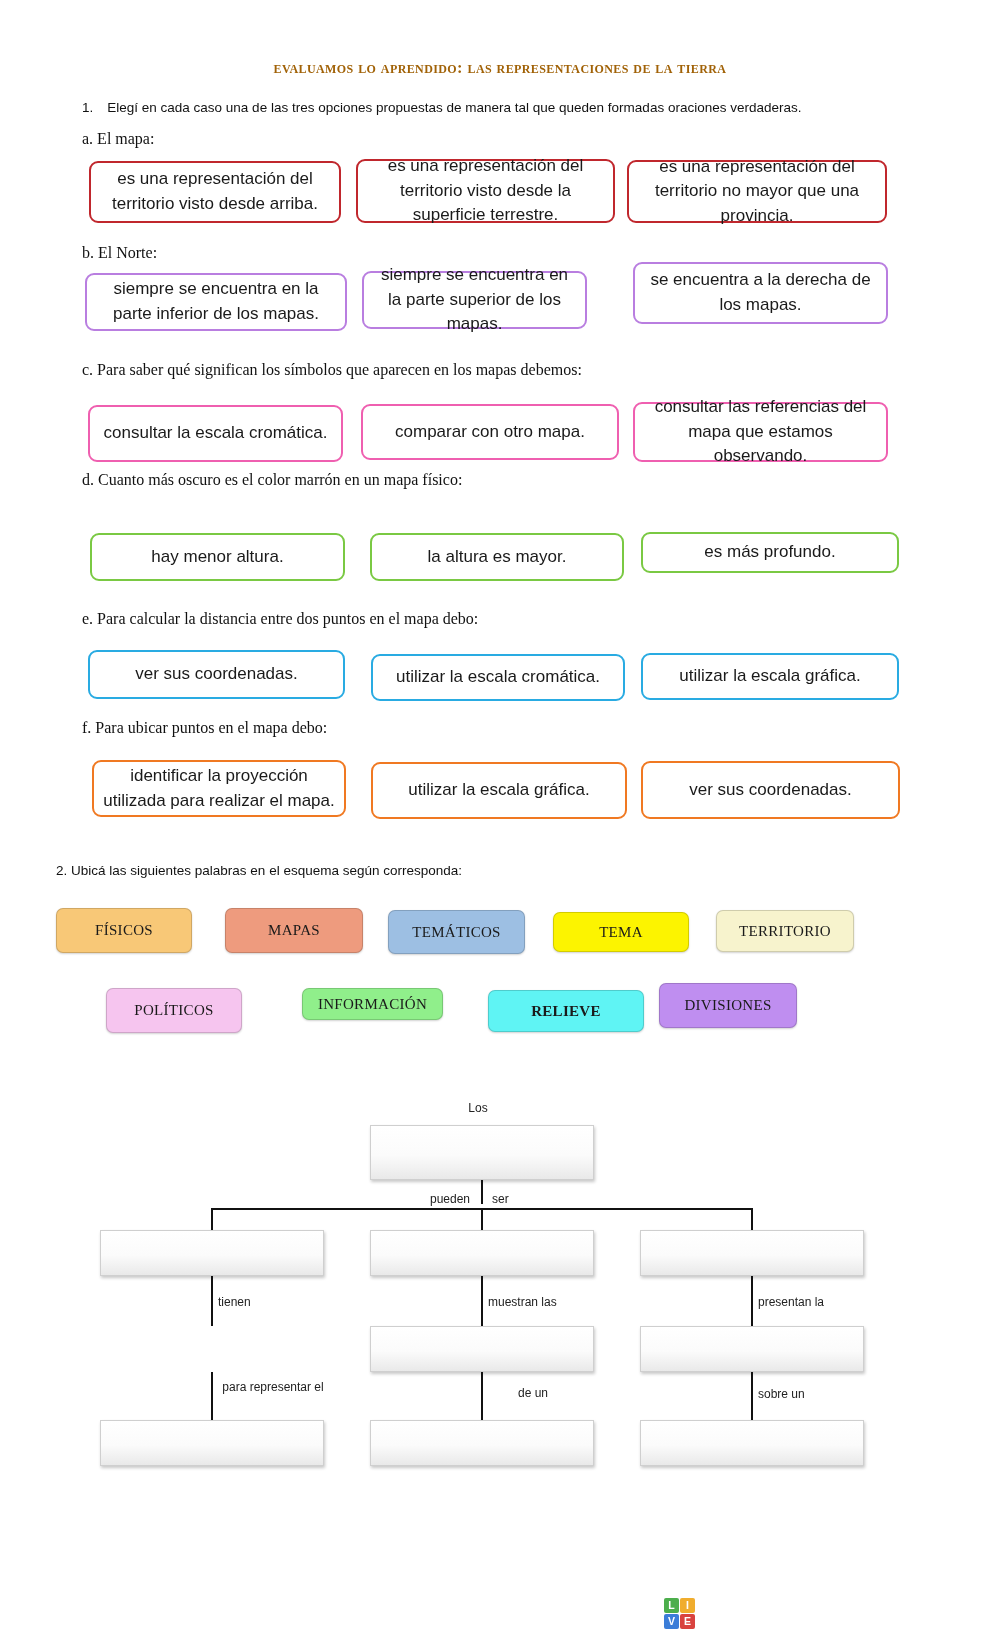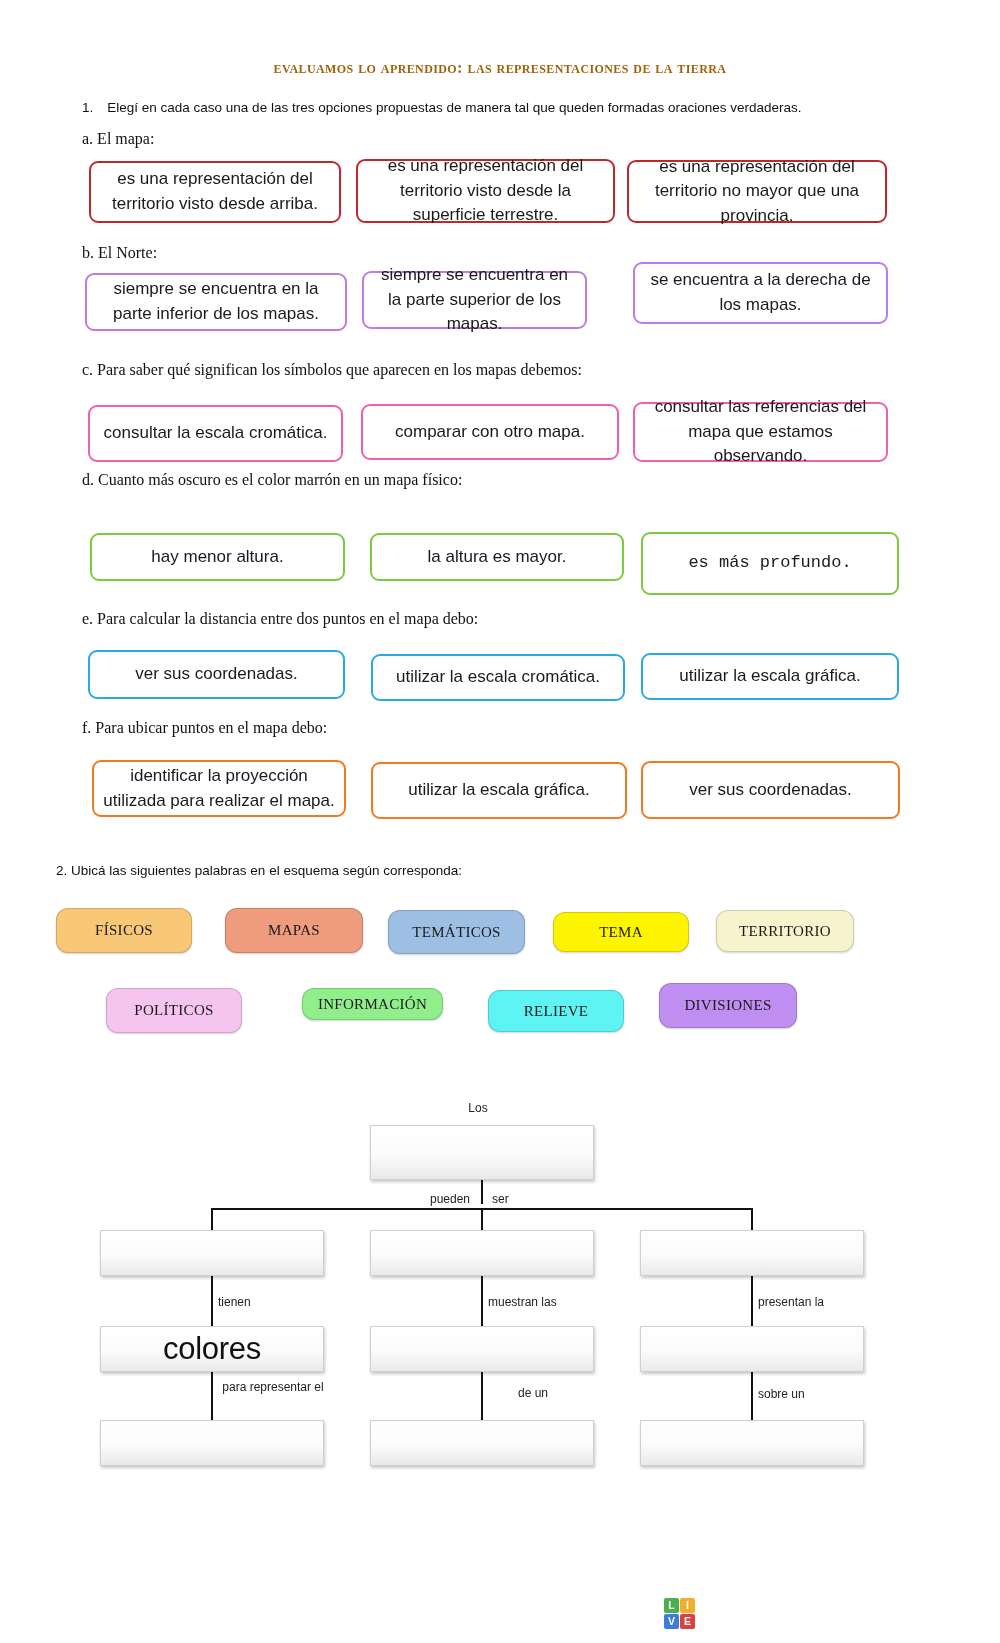--- a/index.html
+++ b/index.html
@@ -72,21 +72,21 @@
     font-size: 17px;
     line-height: 1.45;
     padding: 12px 8px;
     color: #1a1a1a;
   }
 
   
   .tile {
     position: absolute;
     box-sizing: border-box;
-    border-radius: 12px;
+    border-radius: 7px;
     display: flex;
     align-items: center;
     justify-content: center;
     font-family: "Liberation Serif", serif;
     font-size: 15px;
     color: #1a1a1a;
     letter-spacing: 0.3px;
     border: 1px solid rgba(0,0,0,0.16);
     box-shadow: 0 1px 2px rgba(0,0,0,0.18);
   }
@@ -184,21 +184,21 @@
 <div class="choice" style="left:633px;top:262px;width:255px;height:62px;border-color:#b97ee0;">se encuentra a la derecha de los mapas.</div>
 
 <div class="prompt" style="top:361px;left:82px;">c. Para saber qué significan los símbolos que aparecen en los mapas debemos:</div>
 <div class="choice" style="left:88px;top:405px;width:255px;height:57px;border-color:#ef5fb0;">consultar la escala cromática.</div>
 <div class="choice" style="left:361px;top:404px;width:258px;height:56px;border-color:#ef5fb0;">comparar con otro mapa.</div>
 <div class="choice" style="left:633px;top:402px;width:255px;height:60px;border-color:#ef5fb0;">consultar las referencias del mapa que estamos observando.</div>
 
 <div class="prompt" style="top:471px;left:82px;">d. Cuanto más oscuro es el color marrón en un mapa físico:</div>
 <div class="choice" style="left:90px;top:533px;width:255px;height:48px;border-color:#7ac943;">hay menor altura.</div>
 <div class="choice" style="left:370px;top:533px;width:254px;height:48px;border-color:#7ac943;">la altura es mayor.</div>
-<div class="choice" style="left:641px;top:532px;width:258px;height:63px;border-color:#7ac943;font-family:Liberation Mono, monospace;">es más profundo.</div>
+<div class="choice" style="left:641px;top:532px;width:258px;height:41px;border-color:#7ac943;">es más profundo.</div>
 
 <div class="prompt" style="top:610px;left:82px;">e. Para calcular la distancia entre dos puntos en el mapa debo:</div>
 <div class="choice" style="left:88px;top:650px;width:257px;height:49px;border-color:#29abe2;">ver sus coordenadas.</div>
 <div class="choice" style="left:371px;top:654px;width:254px;height:47px;border-color:#29abe2;">utilizar la escala cromática.</div>
 <div class="choice" style="left:641px;top:653px;width:258px;height:47px;border-color:#29abe2;">utilizar la escala gráfica.</div>
 
 <div class="prompt" style="top:719px;left:82px;">f. Para ubicar puntos en el mapa debo:</div>
 <div class="choice" style="left:92px;top:760px;width:254px;height:57px;border-color:#f07922;">identificar la proyección utilizada para realizar el mapa.</div>
 <div class="choice" style="left:371px;top:762px;width:256px;height:57px;border-color:#f07922;">utilizar la escala gráfica.</div>
 <div class="choice" style="left:641px;top:761px;width:259px;height:58px;border-color:#f07922;">ver sus coordenadas.</div>
@@ -206,21 +206,21 @@
 <div class="instr2">2. Ubicá las siguientes palabras en el esquema según corresponda:</div>
 
 <div class="tile" style="left:56px;top:908px;width:136px;height:45px;background:#f8c877;">FÍSICOS</div>
 <div class="tile" style="left:225px;top:908px;width:138px;height:45px;background:#ee9b7e;">MAPAS</div>
 <div class="tile" style="left:388px;top:910px;width:137px;height:44px;background:#9dbfe3;">TEMÁTICOS</div>
 <div class="tile" style="left:553px;top:912px;width:136px;height:40px;background:#fcf400;">TEMA</div>
 <div class="tile" style="left:716px;top:910px;width:138px;height:42px;background:#f7f3cd;">TERRITORIO</div>
 
 <div class="tile" style="left:106px;top:988px;width:136px;height:45px;background:#f6c5ef;">POLÍTICOS</div>
 <div class="tile" style="left:302px;top:988px;width:141px;height:32px;background:#90ef8b;">INFORMACIÓN</div>
-<div class="tile" style="left:488px;top:990px;width:136px;height:42px;background:#5ff4f4;">RELIEVE</div>
+<div class="tile" style="left:488px;top:990px;width:156px;height:42px;background:#5ff4f4;font-weight:bold;">RELIEVE</div>
 <div class="tile" style="left:659px;top:983px;width:138px;height:45px;background:#bf8ef0;">DIVISIONES</div>
 
 <div id="diagram">
 
   <div class="dlabel" style="left:438px;top:11px;width:80px;">Los</div>
 
   <div class="dbox" style="left:370px;top:35px;width:224px;height:55px;">
     <span class="filled"></span>
   </div>
 
@@ -246,23 +246,20 @@
   </div>
 
   <div class="line vline" style="left:211px;top:186px;height:50px;"></div>
   <div class="line vline" style="left:481px;top:186px;height:50px;"></div>
   <div class="line vline" style="left:751px;top:186px;height:50px;"></div>
 
   <div class="dlabel" style="left:218px;top:205px;width:110px;text-align:left;">tienen</div>
   <div class="dlabel" style="left:488px;top:205px;width:120px;text-align:left;">muestran las</div>
   <div class="dlabel" style="left:758px;top:205px;width:120px;text-align:left;">presentan la</div>
 
-  <div class="dbox" style="left:100px;top:236px;width:224px;height:46px;">
-    <span class="filled">colores</span>
-  </div>
   <div class="dbox" style="left:370px;top:236px;width:224px;height:46px;">
     <span class="filled"></span>
   </div>
   <div class="dbox" style="left:640px;top:236px;width:224px;height:46px;">
     <span class="filled"></span>
   </div>
 
   <div class="line vline" style="left:211px;top:282px;height:48px;"></div>
   <div class="line vline" style="left:481px;top:282px;height:48px;"></div>
   <div class="line vline" style="left:751px;top:282px;height:48px;"></div>

